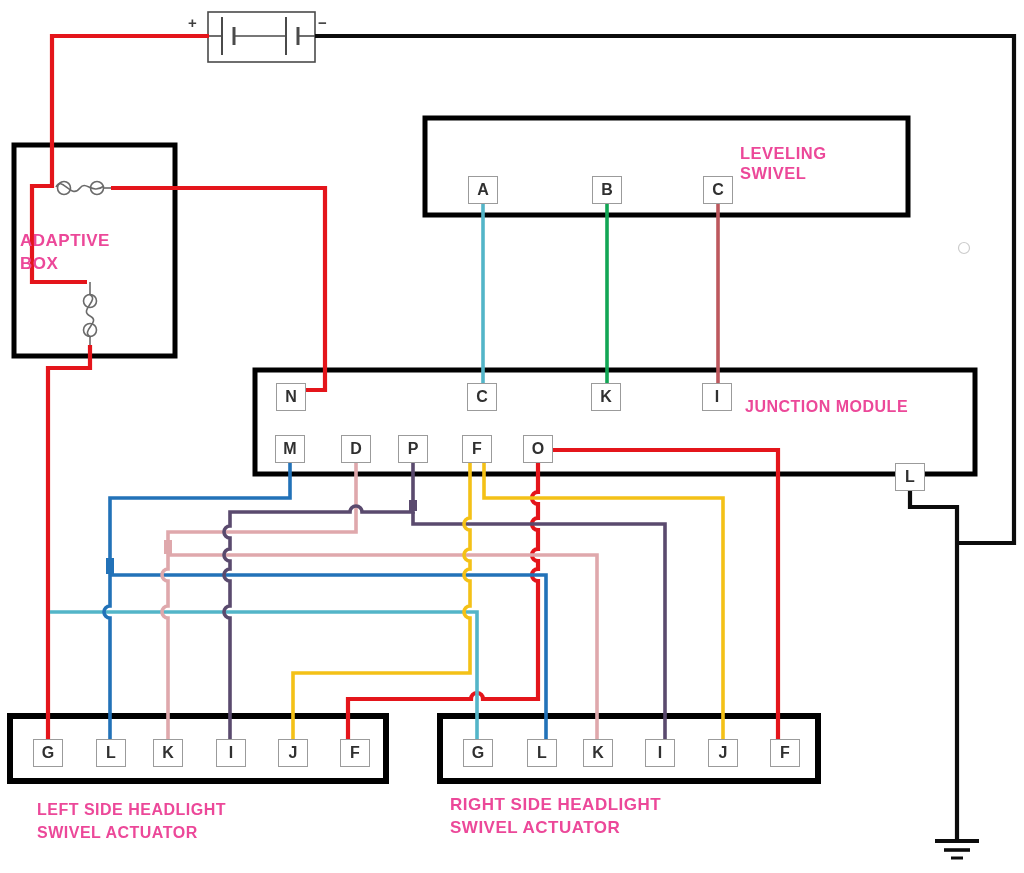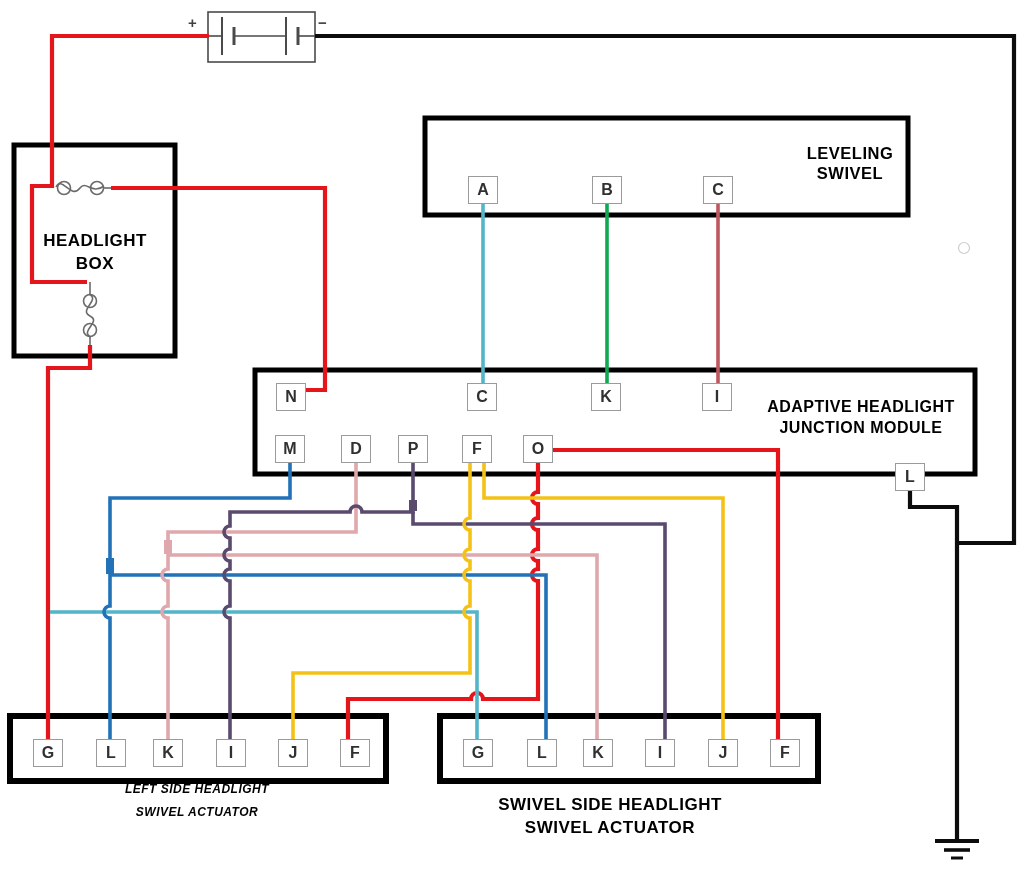--- a/index.html
+++ b/index.html
@@ -12,21 +12,21 @@
   .w15{stroke-width:1.6;}
   .w2{stroke-width:2;}
   .w3{stroke-width:3;}
   .w35{stroke-width:3.6;}
   .w4{stroke-width:4.2;}
   .w8{stroke-width:8;}
   .boxline{stroke:#000000;stroke-width:5;}
   .boxline-thick{stroke:#000000;stroke-width:6;}
   .fuse{stroke:#6a6a6a;}
   .label{
-    position:absolute;z-index:2;font-weight:bold;color:#000000;text-align:center;
+    position:absolute;z-index:2;font-weight:bold;color:#ec4899;
     letter-spacing:0.5px;white-space:nowrap;
   }
   .term{
     position:absolute;z-index:3;width:30px;height:28px;background:#ffffff;
     border:1px solid #9b9b9b;box-sizing:border-box;display:flex;align-items:center;justify-content:center;
     font-weight:bold;font-size:16px;color:#303030;
   }
   .sign{position:absolute;z-index:2;font-weight:bold;color:#3f3f3f;font-size:15px;}
 </style>
 </head>
@@ -116,41 +116,40 @@
     <g>
       <circle cx="964" cy="248" r="5.5" stroke="#cccccc" stroke-width="1.2"></circle>
       <circle cx="964" cy="248" r="1.5" fill="#c2c2c2" stroke="none"></circle>
     </g>
   </svg>
 
   <div class="sign" style="left:188px;top:14px;">+</div>
   <div class="sign" style="left:318px;top:14px;">−</div>
 
   <div class="label" style="left:20px;top:229px;width:150px;font-size:17px;line-height:23px;">
-    <div>HEADLIGHT</div>
+    <div>ADAPTIVE</div>
     <div>BOX</div>
   </div>
 
   <div class="label" style="left:740px;top:143px;width:220px;font-size:16.5px;line-height:20px;">
     <div>LEVELING</div>
     <div>SWIVEL</div>
   </div>
 
   <div class="label" style="left:745px;top:396px;width:232px;font-size:16px;line-height:21px;">
-    <div>ADAPTIVE HEADLIGHT</div>
     <div>JUNCTION MODULE</div>
   </div>
 
-  <div class="label" style="left:37px;top:778px;width:320px;font-size:12px;line-height:23px;font-style:italic;">
+  <div class="label" style="left:37px;top:798px;width:320px;font-size:16px;line-height:23px;">
     <div>LEFT SIDE HEADLIGHT</div>
     <div>SWIVEL ACTUATOR</div>
   </div>
 
   <div class="label" style="left:450px;top:793px;width:320px;font-size:17px;line-height:23px;">
-    <div>SWIVEL SIDE HEADLIGHT</div>
+    <div>RIGHT SIDE HEADLIGHT</div>
     <div>SWIVEL ACTUATOR</div>
   </div>
 
   <div class="term" style="left:468px;top:176px;">A</div>
   <div class="term" style="left:592px;top:176px;">B</div>
   <div class="term" style="left:703px;top:176px;">C</div>
 
   <div class="term" style="left:276px;top:383px;">N</div>
   <div class="term" style="left:467px;top:383px;">C</div>
   <div class="term" style="left:591px;top:383px;">K</div>

